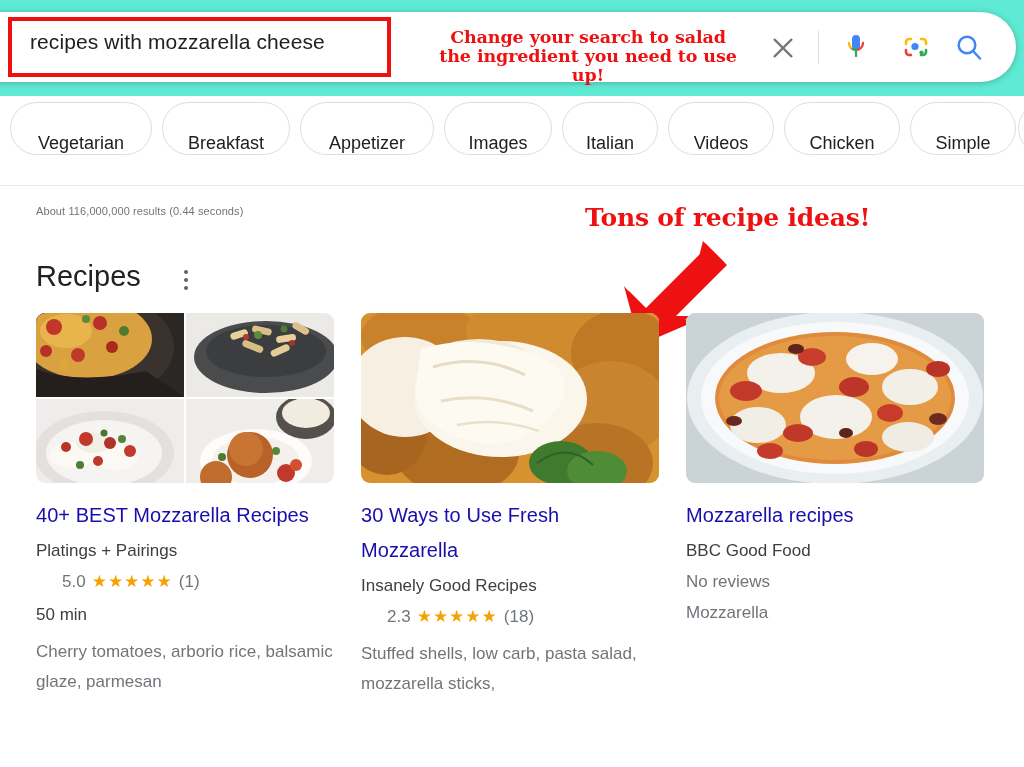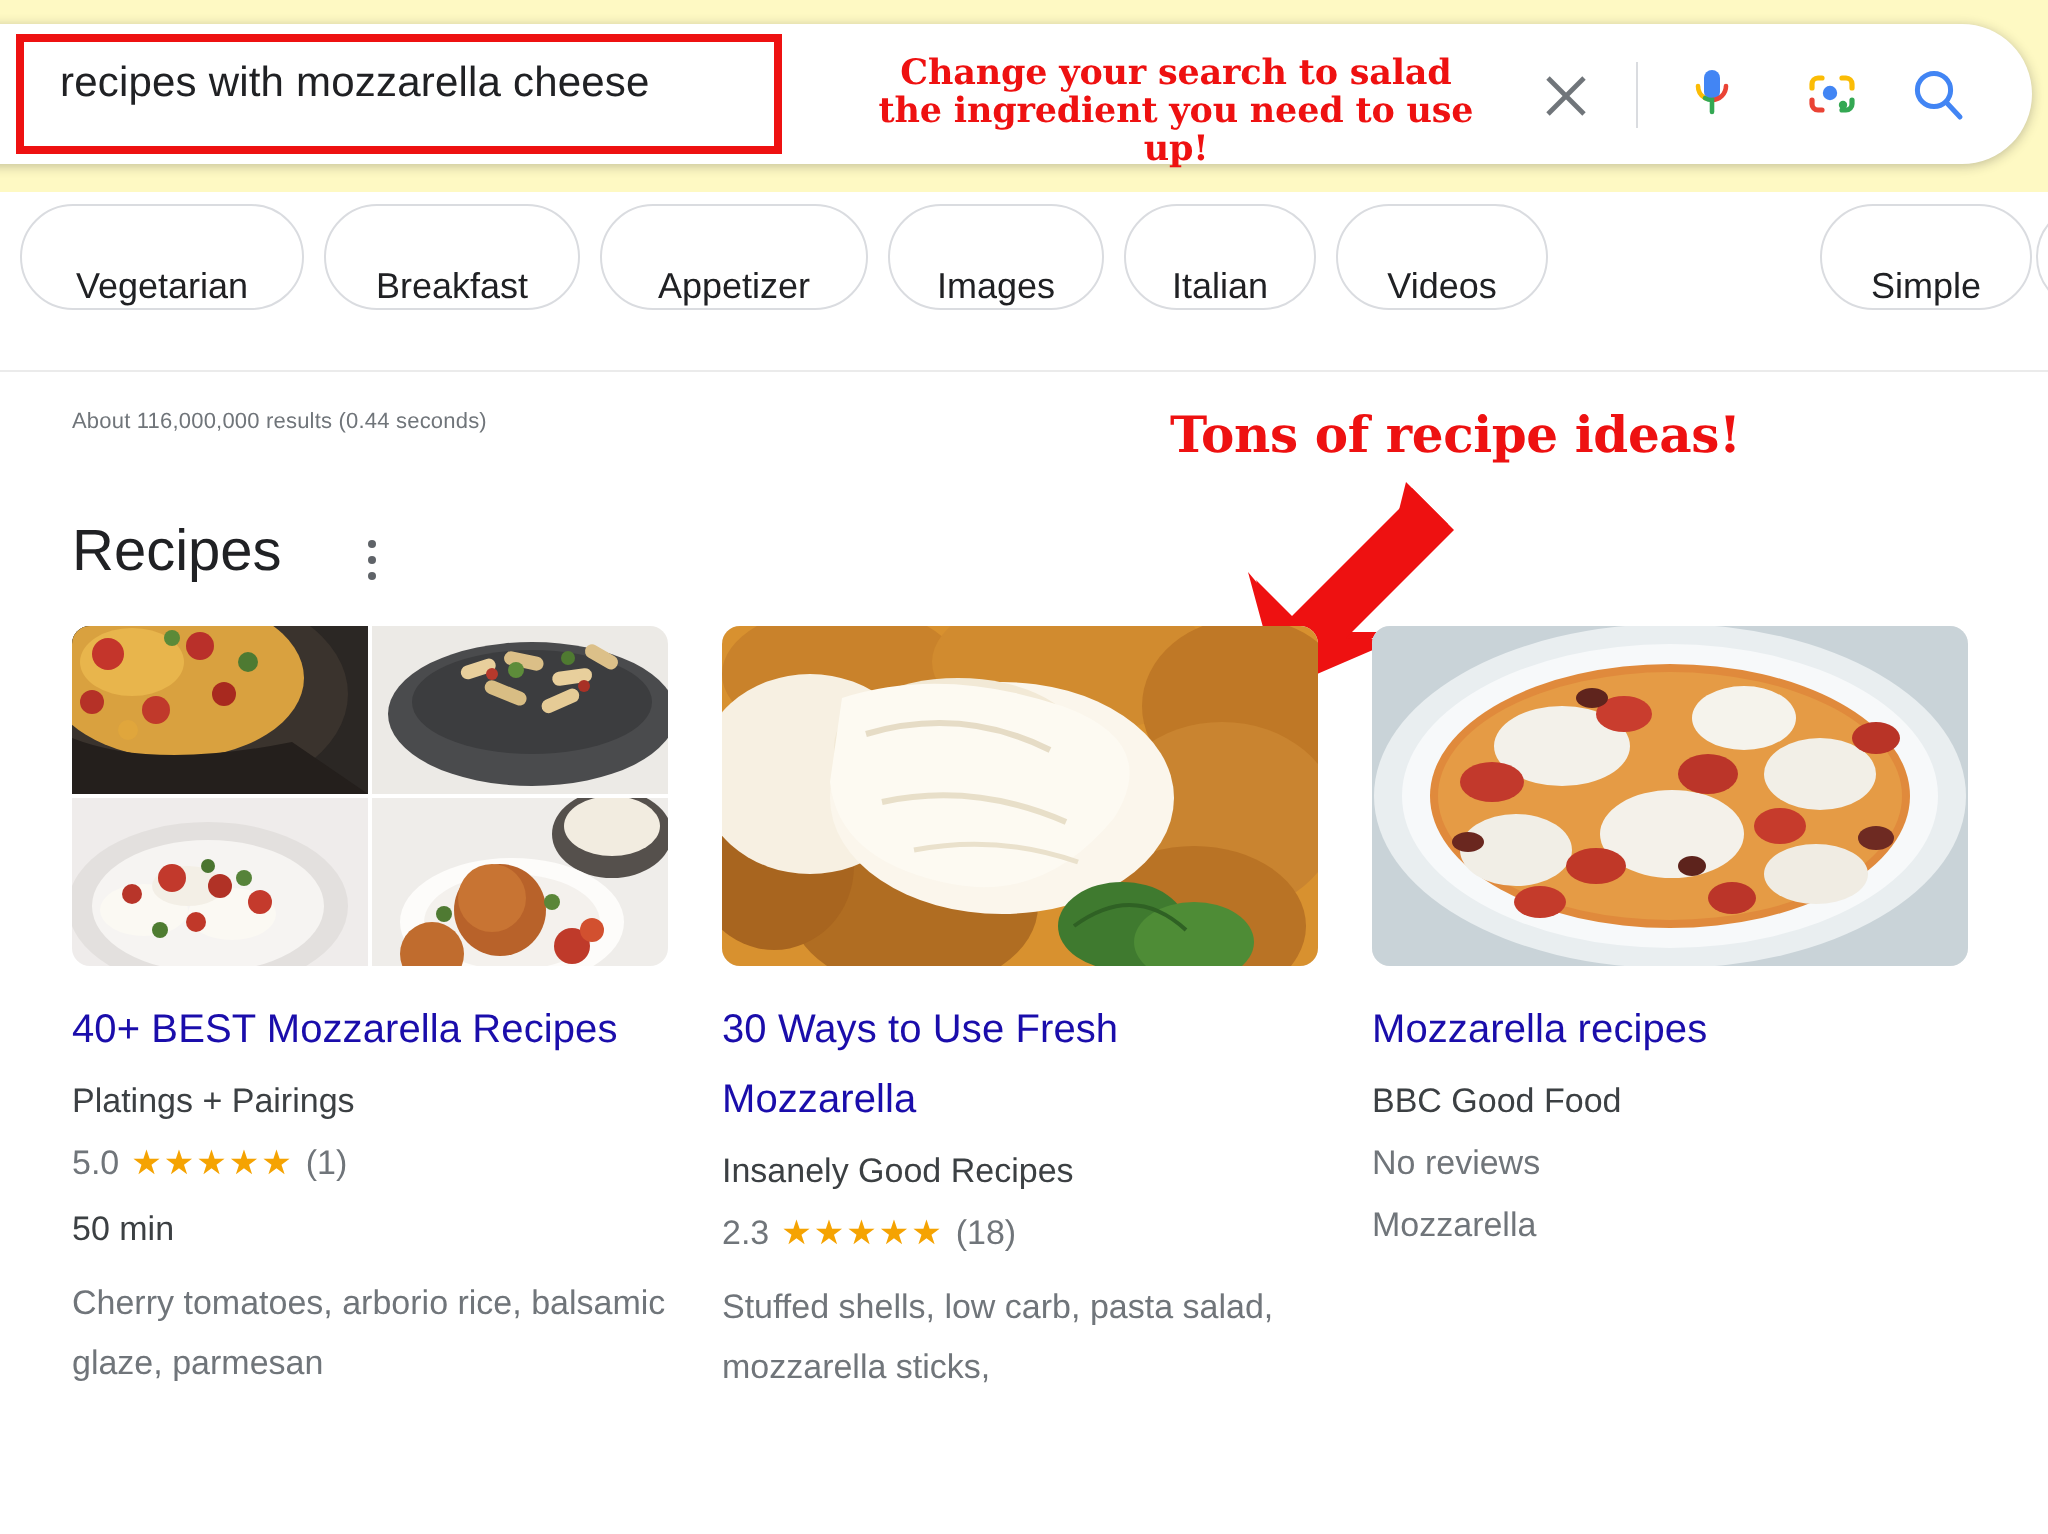--- a/index.html
+++ b/index.html
@@ -9,21 +9,21 @@
     background: #ffffff;
     font-family: "Liberation Sans", sans-serif;
     overflow: hidden;
   }
 
   #page { position: relative; width: 1024px; height: 767px; background:#fff; }
 
   
   .search-header {
     position: absolute; left: 0; top: 0; width: 1024px; height: 96px;
-    background: #fef9c3;
+    background: #5eead4;
   }
   .search-pill {
     position: absolute; left: -40px; top: 12px;
     width: 1056px; height: 70px;
     background: #fff;
     border-radius: 35px;
     box-shadow: 0 1px 6px rgba(32,33,36,.28);
   }
   .search-input-text {
     position: absolute; left: 30px; top: 30px;
@@ -115,21 +115,21 @@
     margin-top: 15px;
     font-size: 20px; line-height: 35px;
     color: #1a0dab; letter-spacing: .05px;
     cursor: pointer;
   }
   .card-source {
     margin-top: 6px; font-size: 17px; line-height: 23px; color: #3c4043;
   }
   .card-rating {
     margin-top: 9px; font-size: 17px; color: #70757a;
-    display: flex; align-items: center; gap: 6px; line-height: 22px;
+    display: flex; align-items: center; gap: 6px; line-height: 22px; margin-left: 26px;
   }
   .card-rating .stars { color: #f5a302; font-size: 17px; letter-spacing: 1px; }
   .card-noreview { margin-top: 9px; font-size: 17px; color: #70757a; line-height: 22px; }
   .card-time { margin-top: 11px; font-size: 17px; color: #3c4043; line-height: 22px; }
   .card-desc { margin-top: 11px; font-size: 17px; line-height: 30px; color: #70757a; }
 
   
   .collage { display: grid; grid-template-columns: 1fr 1fr; grid-template-rows: 1fr 1fr;
              width: 100%; height: 100%; gap: 2px; background:#fff; }
   .cellimg { width:100%; height:100%; position: relative; overflow: hidden; }
@@ -199,20 +199,23 @@
       <span>Appetizer</span>
     </div>
     <div class="chip" style="left:444px; width:108px;">
       <span>Images</span>
     </div>
     <div class="chip" style="left:562px; width:96px;">
       <span>Italian</span>
     </div>
     <div class="chip" style="left:668px; width:106px;">
       <span>Videos</span>
+    </div>
+    <div class="chip" style="left:784px; width:116px;">
+      <span>Chicken</span>
     </div>
     <div class="chip" style="left:910px; width:106px;">
       <span>Simple</span>
     </div>
     <div class="chip chip-partial" style="left:1018px; width:100px;">
       <span></span>
     </div>
   </div>
 
   <div class="hr-main"></div>

